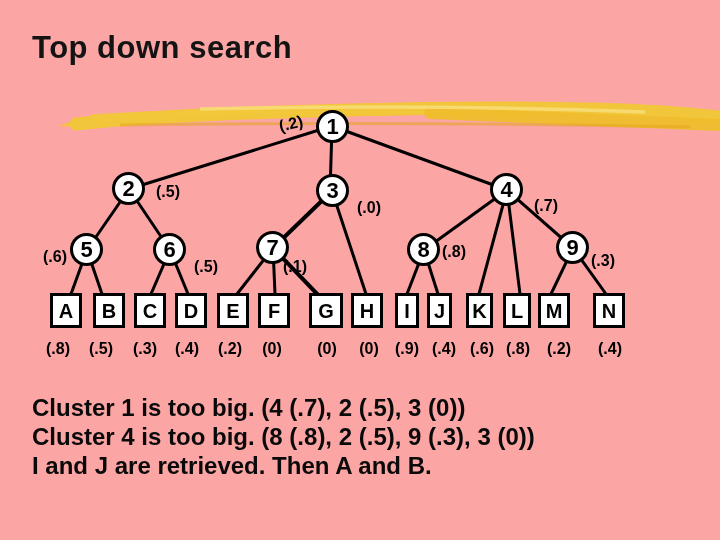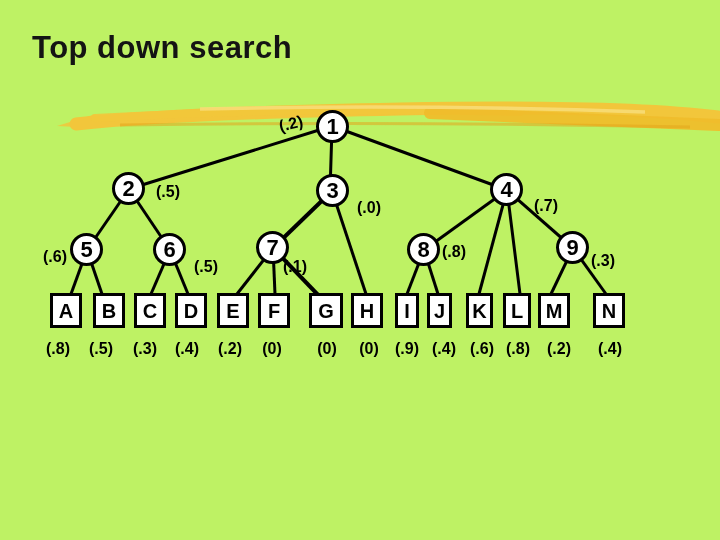--- a/index.html
+++ b/index.html
@@ -1,17 +1,17 @@
 <!DOCTYPE html>
 <html><head>
 <meta charset="utf-8">
 <style>
   html,body { margin:0; padding:0; background:#ffffff; }
   .slide {
-    position:relative; width:720px; height:540px; background:#bef264;
+    position:relative; width:720px; height:540px; background:#fca5a5;
     font-family:"Liberation Sans", sans-serif; overflow:hidden; color:#000;
   }
   .title {
     position:absolute; left:32px; top:30px;
     font-size:31px; font-weight:bold; color:#141414; letter-spacing:0.5px;
   }
   svg.layer { position:absolute; left:0; top:0; z-index:1; }
   .cnode {
     position:absolute; width:27px; height:27px; box-sizing:content-box;
     border:3px solid #000; border-radius:50%; background:#fff;
@@ -125,14 +125,19 @@
   <div class="lweight" style="left:250px">(0)</div>
   <div class="lweight" style="left:305px">(0)</div>
   <div class="lweight" style="left:347px">(0)</div>
   <div class="lweight" style="left:385px">(.9)</div>
   <div class="lweight" style="left:422px">(.4)</div>
   <div class="lweight" style="left:460px">(.6)</div>
   <div class="lweight" style="left:496px">(.8)</div>
   <div class="lweight" style="left:537px">(.2)</div>
   <div class="lweight" style="left:588px">(.4)</div>
 
+  <div class="notes">
+    <div>Cluster 1 is too big. (4 (.7), 2 (.5), 3 (0))</div>
+    <div>Cluster 4 is too big. (8 (.8), 2 (.5), 9 (.3), 3 (0))</div>
+    <div>I and J are retrieved. Then A and B.</div>
+  </div>
 
 </div>
 
 </body></html>

